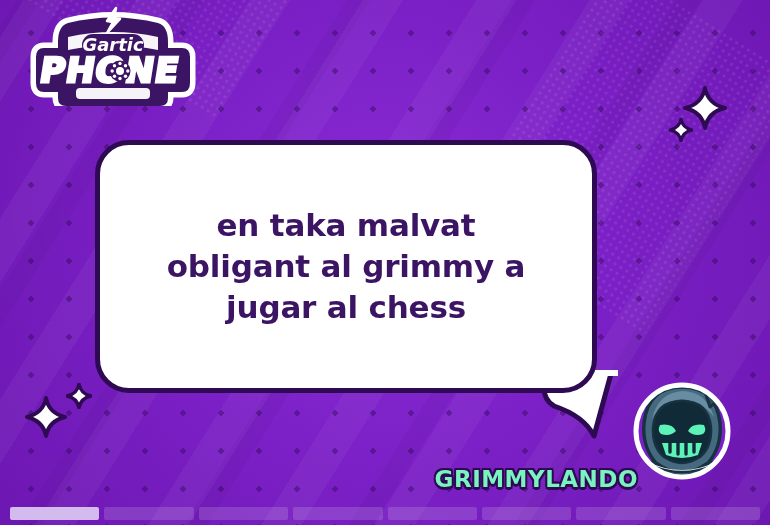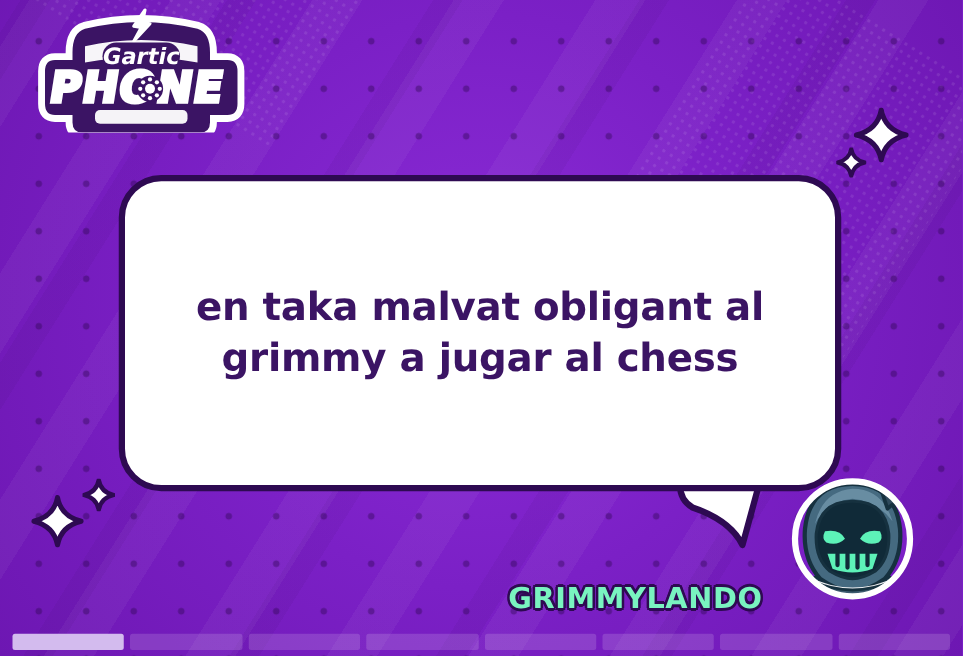--- a/index.html
+++ b/index.html
@@ -72,42 +72,42 @@
       0 3px 0 #2e0a52;
   }
   .cursor-ico{width:24px;height:23px;display:block;}
 
   
   .spark{position:absolute;}
   .spark svg{display:block;}
 
   
   .bubble{
-    position:absolute;left:95px;top:140px;width:578px;height:253px;
+    position:absolute;left:95px;top:140px;width:502px;height:253px;
     background:#ffffff;border:5px solid #2e0a52;border-radius:34px;
     box-sizing:border-box;
     display:flex;align-items:center;justify-content:center;
     z-index:6;
   }
   .bubble-text{
     color:#3b1464;font-size:31px;font-weight:bold;line-height:1.32;
     text-align:center;padding:0 42px;letter-spacing:-.2px;
   }
   .tail{position:absolute;left:540px;top:370px;width:110px;height:70px;z-index:5;}
   .tail svg{display:block;}
 
   
   .avatar{
     position:absolute;left:632px;top:381px;width:100px;height:100px;z-index:8;
   }
   .avatar svg{display:block;width:100px;height:100px;}
 
   
   .username{
-    position:absolute;right:160px;top:466px;z-index:9;
+    position:absolute;right:132px;top:466px;z-index:9;
     color:#79f3c0;font-size:23px;font-weight:bold;letter-spacing:.5px;
     text-shadow:
       2px 0 0 #2e0a52, -2px 0 0 #2e0a52, 0 2px 0 #2e0a52, 0 -2px 0 #2e0a52,
       1.6px 1.6px 0 #2e0a52, -1.6px 1.6px 0 #2e0a52, 1.6px -1.6px 0 #2e0a52, -1.6px -1.6px 0 #2e0a52,
       0 3px 0 #2e0a52;
   }
 
   
   .progress{
     position:absolute;left:0;bottom:0;width:770px;height:24px;

